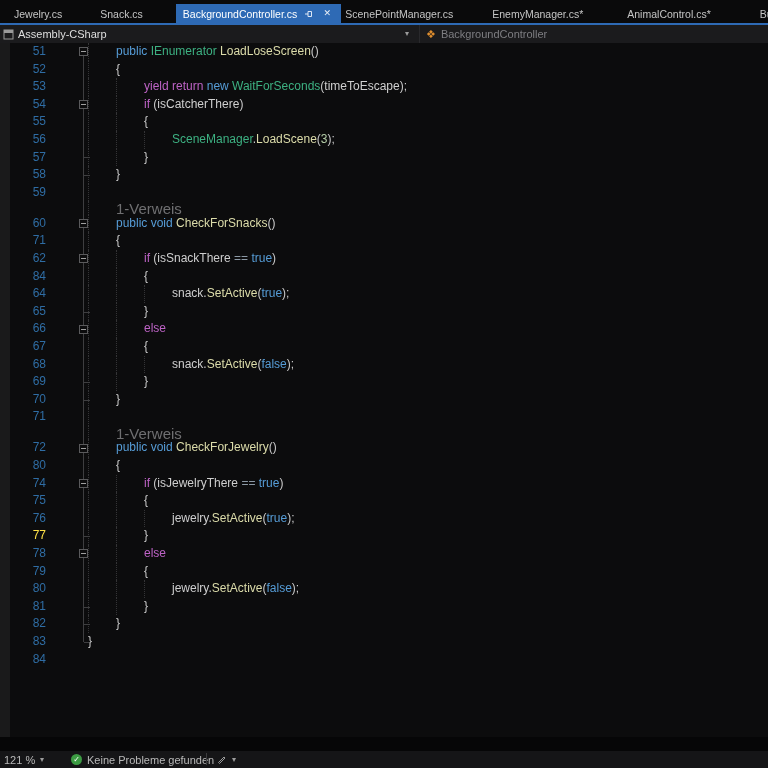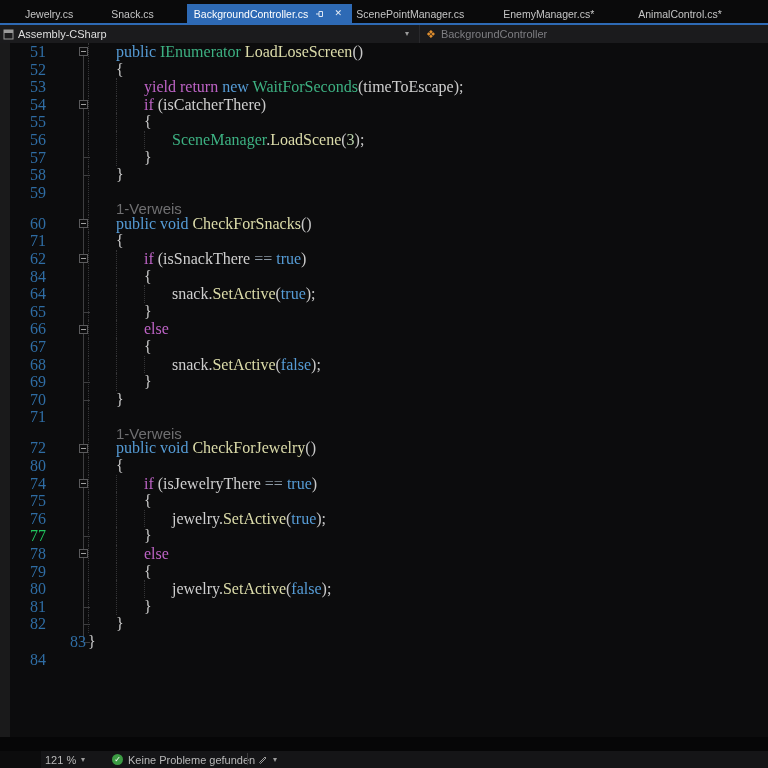--- a/index.html
+++ b/index.html
@@ -7,21 +7,21 @@
     width:768px;height:768px;overflow:hidden;
     background:#0c0c0d;
     font-family:"Liberation Sans",sans-serif;
     -webkit-font-smoothing:antialiased;
   }
   
   .tabbar{height:23px;background:#0a0a0b;display:flex;align-items:flex-end;overflow:hidden;}
   .tab{height:19px;display:flex;align-items:center;font-size:10.5px;color:#c5c5c5;white-space:nowrap;cursor:default;}
   .tab .lbl{display:inline-block;}
   .tab.active{background:#2e6ab5;color:#ffffff;}
-  .tab:nth-child(1){padding:0 36px 0 1px;margin-left:24px;}
+  .tab:nth-child(1){padding:0 36px 0 14px;}
   .tab:nth-child(2){padding:0 33px 0 2px;}
   .tab:nth-child(3){padding:0 8px 0 7px;}
   .tab:nth-child(4){padding:0 39px 0 4px;}
   .tab:nth-child(5){padding:0 39px 0 0;}
   .tab:nth-child(6){padding:0 41px 0 5px;}
   .tab:nth-child(7){padding:0 0 0 8px;}
   .tabicon{display:inline-flex;align-items:center;justify-content:center;margin-left:6px;width:12px;height:12px;}
   .tab .close{font-size:9px;line-height:9px;color:#e8eef7;}
   
   .blueline{height:2px;background:#2e6ab5;}
@@ -32,36 +32,36 @@
   .nav-proj .caret{margin-left:auto;margin-right:10px;}
   .nav-type{flex:1;height:100%;display:flex;align-items:center;padding-left:6px;}
   .nav-type .txt{color:#7e7e82;margin-left:5px;}
   .caret{color:#9b9b9b;font-size:8px;line-height:8px;}
   .classglyph{color:#e08e2e;font-size:11px;line-height:11px;}
   
   .editor{position:relative;height:694px;background:#0c0c0d;overflow:hidden;}
   .gutterstrip{position:absolute;left:0;top:0;width:10px;height:100%;background:#1a1a1b;}
   .rows{position:absolute;left:0;top:0;right:0;}
   .row{position:relative;height:17.6px;line-height:17.6px;
-       font-family:Liberation Serif, serif;font-size:16px;white-space:pre;}
+       font-family:Liberation Sans, sans-serif;font-size:12px;white-space:pre;}
   .row.lens{height:13.5px;line-height:13.5px;font-family:"Liberation Sans",sans-serif;font-size:15px;}
   .num{position:absolute;left:0;top:0;width:46px;text-align:right;}
   .code{position:absolute;top:0;}
   .lenstxt{position:absolute;top:1px;}
   .guide{position:absolute;top:0;bottom:0;width:0;border-left:1px dotted #343436;}
   .vline{position:absolute;left:83px;top:0;bottom:0;width:0;border-left:1px solid #3e3e40;}
   .vline.down{top:50%;}
   .vline.up{bottom:auto;height:50%;}
   .tick{position:absolute;left:84px;top:50%;width:6px;height:1px;background:#3e3e40;}
   .fold{position:absolute;left:79px;top:50%;margin-top:-4.5px;width:9px;height:9px;box-sizing:border-box;
         background:#0c0c0d;border:1px solid #5a5a5c;}
   .fold i{position:absolute;left:1px;right:1px;top:3px;height:1px;background:#a0a0a0;}
   
   .hstrip{height:14px;background:#060607;}
-  .statusbar{position:relative;height:17px;background:#151517;font-size:11px;color:#b9b9b9;margin-left:41px;}
+  .statusbar{position:relative;height:17px;background:#151517;font-size:11px;color:#b9b9b9;}
   .sb{position:absolute;top:1px;height:15px;display:flex;align-items:center;gap:5px;}
   .checkdot{width:11px;height:11px;border-radius:50%;background:#3c9b43;color:#ffffff;
             font-size:8px;line-height:11px;text-align:center;display:inline-block;}
   .sep{position:absolute;left:206px;top:2px;width:1px;height:12px;background:#3c3c3e;}
 </style>
 </head>
 <body>
 
 <div class="tabbar">
     <div class="tab">
@@ -133,27 +133,27 @@
       <div class="row"><span class="vline"></span><span class="guide" style="left: 88px;"></span><span class="guide" style="left: 116px;"></span><span class="guide" style="left: 144px;"></span><span class="num" style="color: rgb(47, 109, 164);">68</span><span class="code" style="left: 172px;"><span style="color: rgb(207, 207, 207);">snack</span><span style="color: rgb(200, 200, 200);">.</span><span style="color: rgb(220, 220, 170);">SetActive</span><span style="color: rgb(200, 200, 200);">(</span><span style="color: rgb(86, 156, 214);">false</span><span style="color: rgb(200, 200, 200);">);</span></span></div>
       <div class="row"><span class="vline"></span><span class="guide" style="left: 88px;"></span><span class="guide" style="left: 116px;"></span><span class="tick"></span><span class="num" style="color: rgb(47, 109, 164);">69</span><span class="code" style="left: 144px;"><span style="color: rgb(200, 200, 200);">}</span></span></div>
       <div class="row"><span class="vline"></span><span class="guide" style="left: 88px;"></span><span class="tick"></span><span class="num" style="color: rgb(47, 109, 164);">70</span><span class="code" style="left: 116px;"><span style="color: rgb(200, 200, 200);">}</span></span></div>
       <div class="row"><span class="vline"></span><span class="guide" style="left: 88px;"></span><span class="num" style="color: rgb(47, 109, 164);">71</span></div>
       <div class="row lens"><span class="vline"></span><span class="guide" style="left: 88px;"></span><span class="lenstxt" style="left: 116px; color: rgb(111, 111, 113);">1-Verweis</span></div>
       <div class="row"><span class="vline"></span><span class="guide" style="left: 88px;"></span><span class="fold"><i></i></span><span class="num" style="color: rgb(47, 109, 164);">72</span><span class="code" style="left: 116px;"><span style="color: rgb(86, 156, 214);">public void </span><span style="color: rgb(220, 220, 170);">CheckForJewelry</span><span style="color: rgb(200, 200, 200);">()</span></span></div>
       <div class="row"><span class="vline"></span><span class="guide" style="left: 88px;"></span><span class="num" style="color: rgb(47, 109, 164);">80</span><span class="code" style="left: 116px;"><span style="color: rgb(200, 200, 200);">{</span></span></div>
       <div class="row"><span class="vline"></span><span class="guide" style="left: 88px;"></span><span class="guide" style="left: 116px;"></span><span class="fold"><i></i></span><span class="num" style="color: rgb(47, 109, 164);">74</span><span class="code" style="left: 144px;"><span style="color: rgb(189, 99, 197);">if </span><span style="color: rgb(200, 200, 200);">(</span><span style="color: rgb(207, 207, 207);">isJewelryThere </span><span style="color: rgb(140, 153, 165);">== </span><span style="color: rgb(86, 156, 214);">true</span><span style="color: rgb(200, 200, 200);">)</span></span></div>
       <div class="row"><span class="vline"></span><span class="guide" style="left: 88px;"></span><span class="guide" style="left: 116px;"></span><span class="num" style="color: rgb(47, 109, 164);">75</span><span class="code" style="left: 144px;"><span style="color: rgb(200, 200, 200);">{</span></span></div>
       <div class="row"><span class="vline"></span><span class="guide" style="left: 88px;"></span><span class="guide" style="left: 116px;"></span><span class="guide" style="left: 144px;"></span><span class="num" style="color: rgb(47, 109, 164);">76</span><span class="code" style="left: 172px;"><span style="color: rgb(207, 207, 207);">jewelry</span><span style="color: rgb(200, 200, 200);">.</span><span style="color: rgb(220, 220, 170);">SetActive</span><span style="color: rgb(200, 200, 200);">(</span><span style="color: rgb(86, 156, 214);">true</span><span style="color: rgb(200, 200, 200);">);</span></span></div>
-      <div class="row"><span class="vline"></span><span class="guide" style="left: 88px;"></span><span class="guide" style="left: 116px;"></span><span class="tick"></span><span class="num" style="color: #22c55e;">77</span><span class="code" style="left: 144px;"><span style="color: rgb(200, 200, 200);">}</span></span></div>
+      <div class="row"><span class="vline"></span><span class="guide" style="left: 88px;"></span><span class="guide" style="left: 116px;"></span><span class="tick"></span><span class="num" style="color: #fde047;">77</span><span class="code" style="left: 144px;"><span style="color: rgb(200, 200, 200);">}</span></span></div>
       <div class="row"><span class="vline"></span><span class="guide" style="left: 88px;"></span><span class="guide" style="left: 116px;"></span><span class="fold"><i></i></span><span class="num" style="color: rgb(47, 109, 164);">78</span><span class="code" style="left: 144px;"><span style="color: rgb(189, 99, 197);">else</span></span></div>
       <div class="row"><span class="vline"></span><span class="guide" style="left: 88px;"></span><span class="guide" style="left: 116px;"></span><span class="num" style="color: rgb(47, 109, 164);">79</span><span class="code" style="left: 144px;"><span style="color: rgb(200, 200, 200);">{</span></span></div>
       <div class="row"><span class="vline"></span><span class="guide" style="left: 88px;"></span><span class="guide" style="left: 116px;"></span><span class="guide" style="left: 144px;"></span><span class="num" style="color: rgb(47, 109, 164);">80</span><span class="code" style="left: 172px;"><span style="color: rgb(207, 207, 207);">jewelry</span><span style="color: rgb(200, 200, 200);">.</span><span style="color: rgb(220, 220, 170);">SetActive</span><span style="color: rgb(200, 200, 200);">(</span><span style="color: rgb(86, 156, 214);">false</span><span style="color: rgb(200, 200, 200);">);</span></span></div>
       <div class="row"><span class="vline"></span><span class="guide" style="left: 88px;"></span><span class="guide" style="left: 116px;"></span><span class="tick"></span><span class="num" style="color: rgb(47, 109, 164);">81</span><span class="code" style="left: 144px;"><span style="color: rgb(200, 200, 200);">}</span></span></div>
       <div class="row"><span class="vline"></span><span class="guide" style="left: 88px;"></span><span class="tick"></span><span class="num" style="color: rgb(47, 109, 164);">82</span><span class="code" style="left: 116px;"><span style="color: rgb(200, 200, 200);">}</span></span></div>
-      <div class="row"><span class="vline up"></span><span class="tick"></span><span class="num" style="color: rgb(47, 109, 164); padding-left: 40px;">83</span><span class="code" style="left: 88px;"><span style="color: rgb(200, 200, 200);">}</span></span></div>
+      <div class="row"><span class="vline up"></span><span class="tick"></span><span class="num" style="color: rgb(47, 109, 164);">83</span><span class="code" style="left: 88px;"><span style="color: rgb(200, 200, 200);">}</span></span></div>
       <div class="row"><span class="num" style="color: rgb(47, 109, 164);">84</span></div>
     </div>
 </div>
 
 <div class="hstrip"></div>
 <div class="statusbar">
   <div class="sb" style="left:4px">
     <span>121 %</span>
   </div>
   <div class="sb" style="left:40px">

